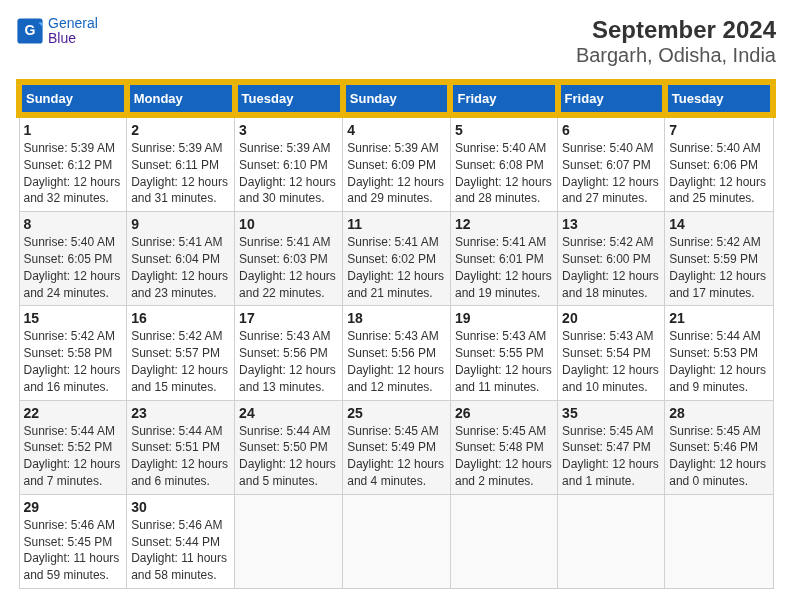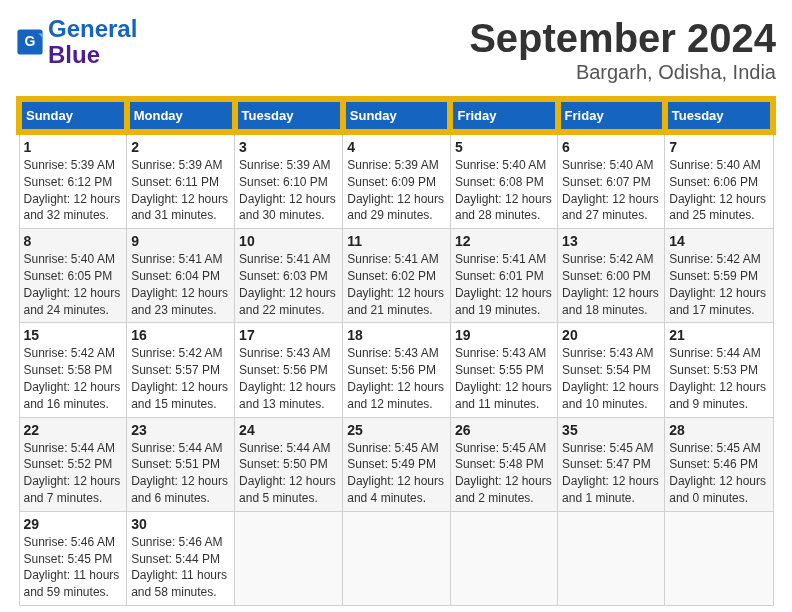--- a/index.html
+++ b/index.html
@@ -14,36 +14,36 @@
       display: flex;
       justify-content: space-between;
       align-items: flex-start;
       margin-bottom: 12px;
     }
     .logo {
       display: flex;
       align-items: center;
     }
     .logo-text {
-      font-size: 24px;
-      font-weight: bold;
+      font-size: 14px;
+      font-weight: normal;
       color: #333;
       line-height: 1.1;
     }
     .logo-text span { color: #1565c0; }
     .logo-icon {
       width: 28px;
       height: 28px;
       margin-right: 4px;
     }
     .title-block {
       text-align: right;
     }
     .month-title {
-      font-size: 40px;
+      font-size: 24px;
       font-weight: bold;
       color: #333;
     }
     .location {
       font-size: 20px;
       color: #555;
     }
     table {
       width: 100%;
       border-collapse: collapse;

